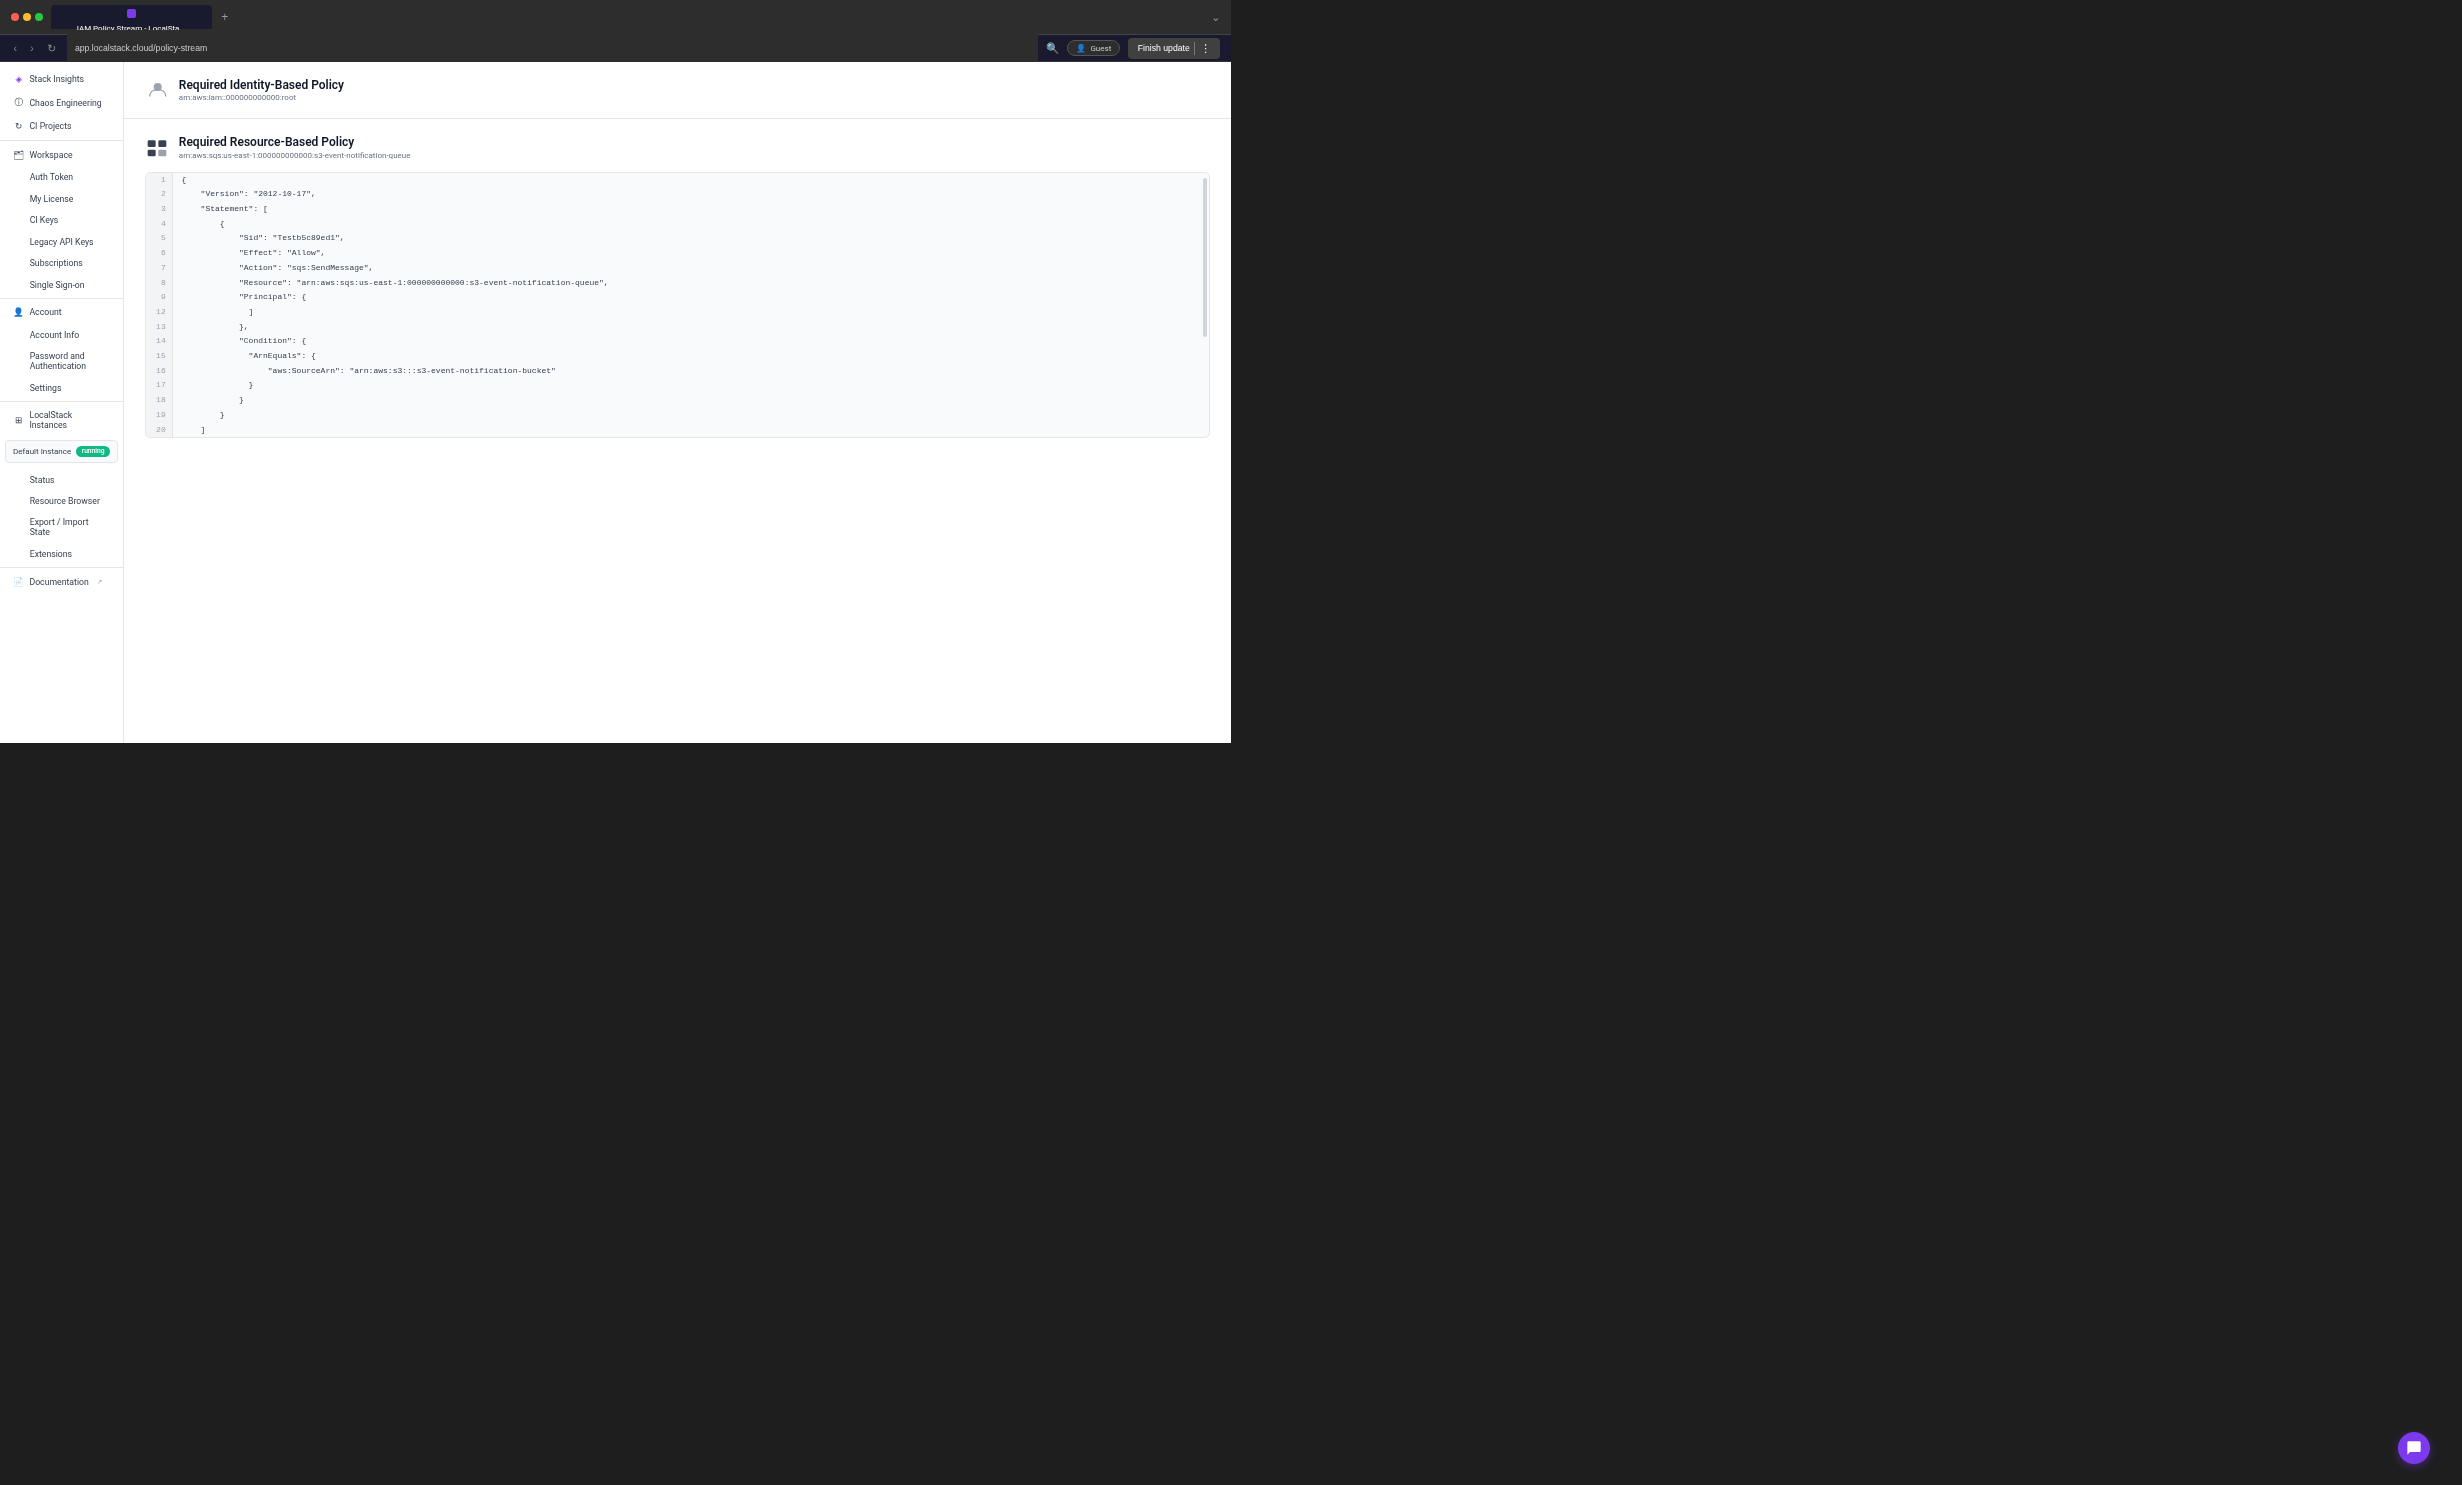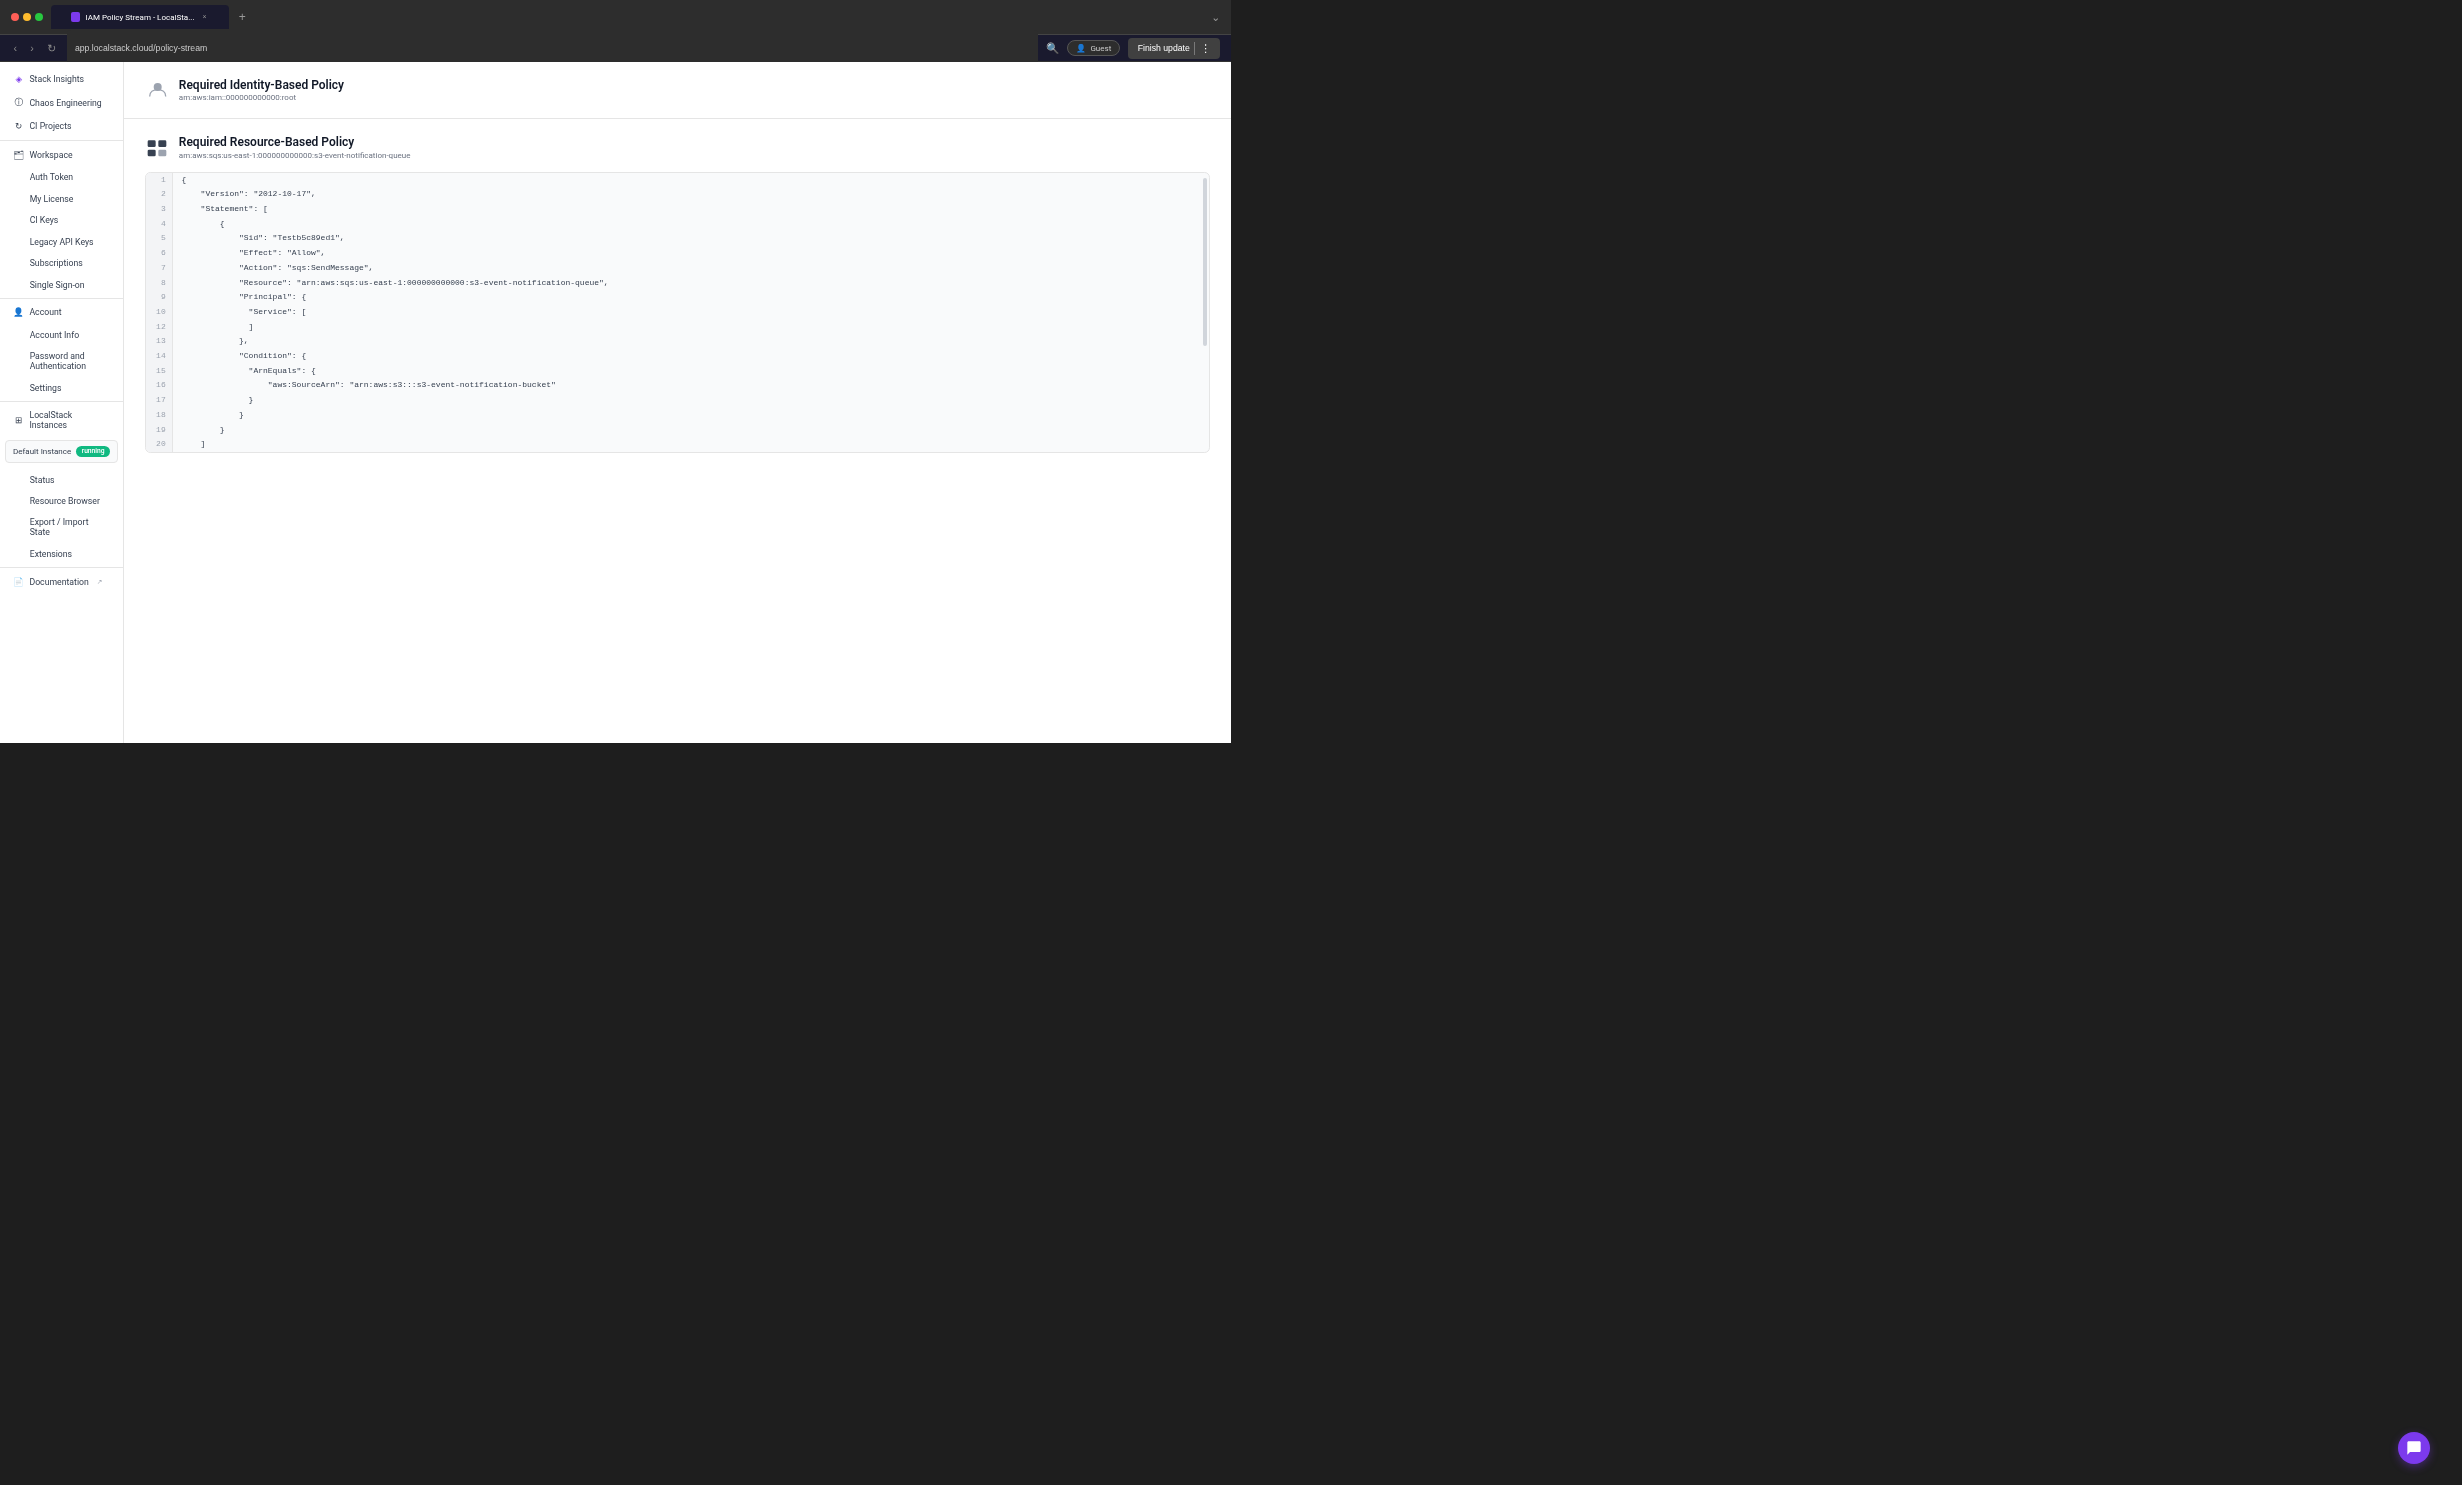--- a/index.html
+++ b/index.html
@@ -43,27 +43,28 @@
     .tab-bar {
       display: flex;
       align-items: center;
       gap: 5.4px;
       flex: 1;
     }
 
     .tab {
       background: #3a3a3a;
       border-radius: 4px 4px 0 0;
-      padding: 4px 20px;
+      padding: 4px 26px;
       display: flex;
       align-items: center;
       gap: 5.4px;
       color: #ccc;
       font-size: 8px;
       height: 24px;
+      flex-direction: column;
     }
 
     .tab.active {
       background: #1a1a2e;
       color: #fff;
     }
 
     .tab-favicon {
       width: 9.4px;
       height: 9.4px;
@@ -567,24 +568,20 @@
           </div>
           <div class="code-line">
             <span class="line-number">8</span>
             <span class="line-content">            "Resource": "arn:aws:sqs:us-east-1:000000000000:s3-event-notification-queue",</span>
           </div>
           <div class="code-line">
             <span class="line-number">9</span>
             <span class="line-content">            "Principal": {</span>
           </div>
           <div class="code-line">
-            <span class="line-number">10</span>
-            <span class="line-content">              "Service": [</span>
-          </div>
-          <div class="code-line">
             <span class="line-number">12</span>
             <span class="line-content">              ]</span>
           </div>
           <div class="code-line">
             <span class="line-number">13</span>
             <span class="line-content">            },</span>
           </div>
           <div class="code-line">
             <span class="line-number">14</span>
             <span class="line-content">            "Condition": {</span>

